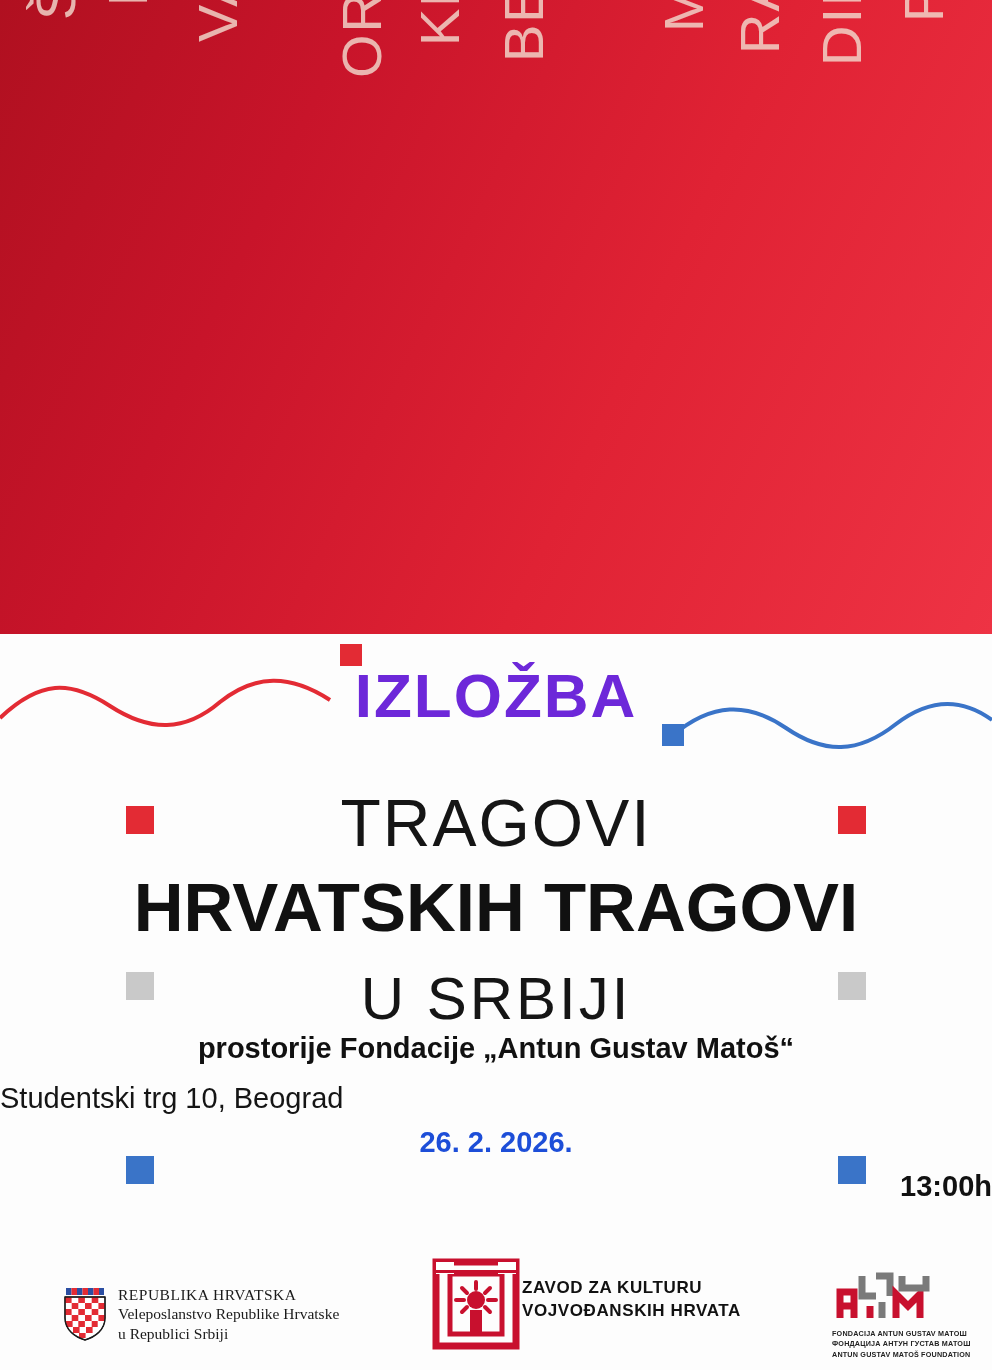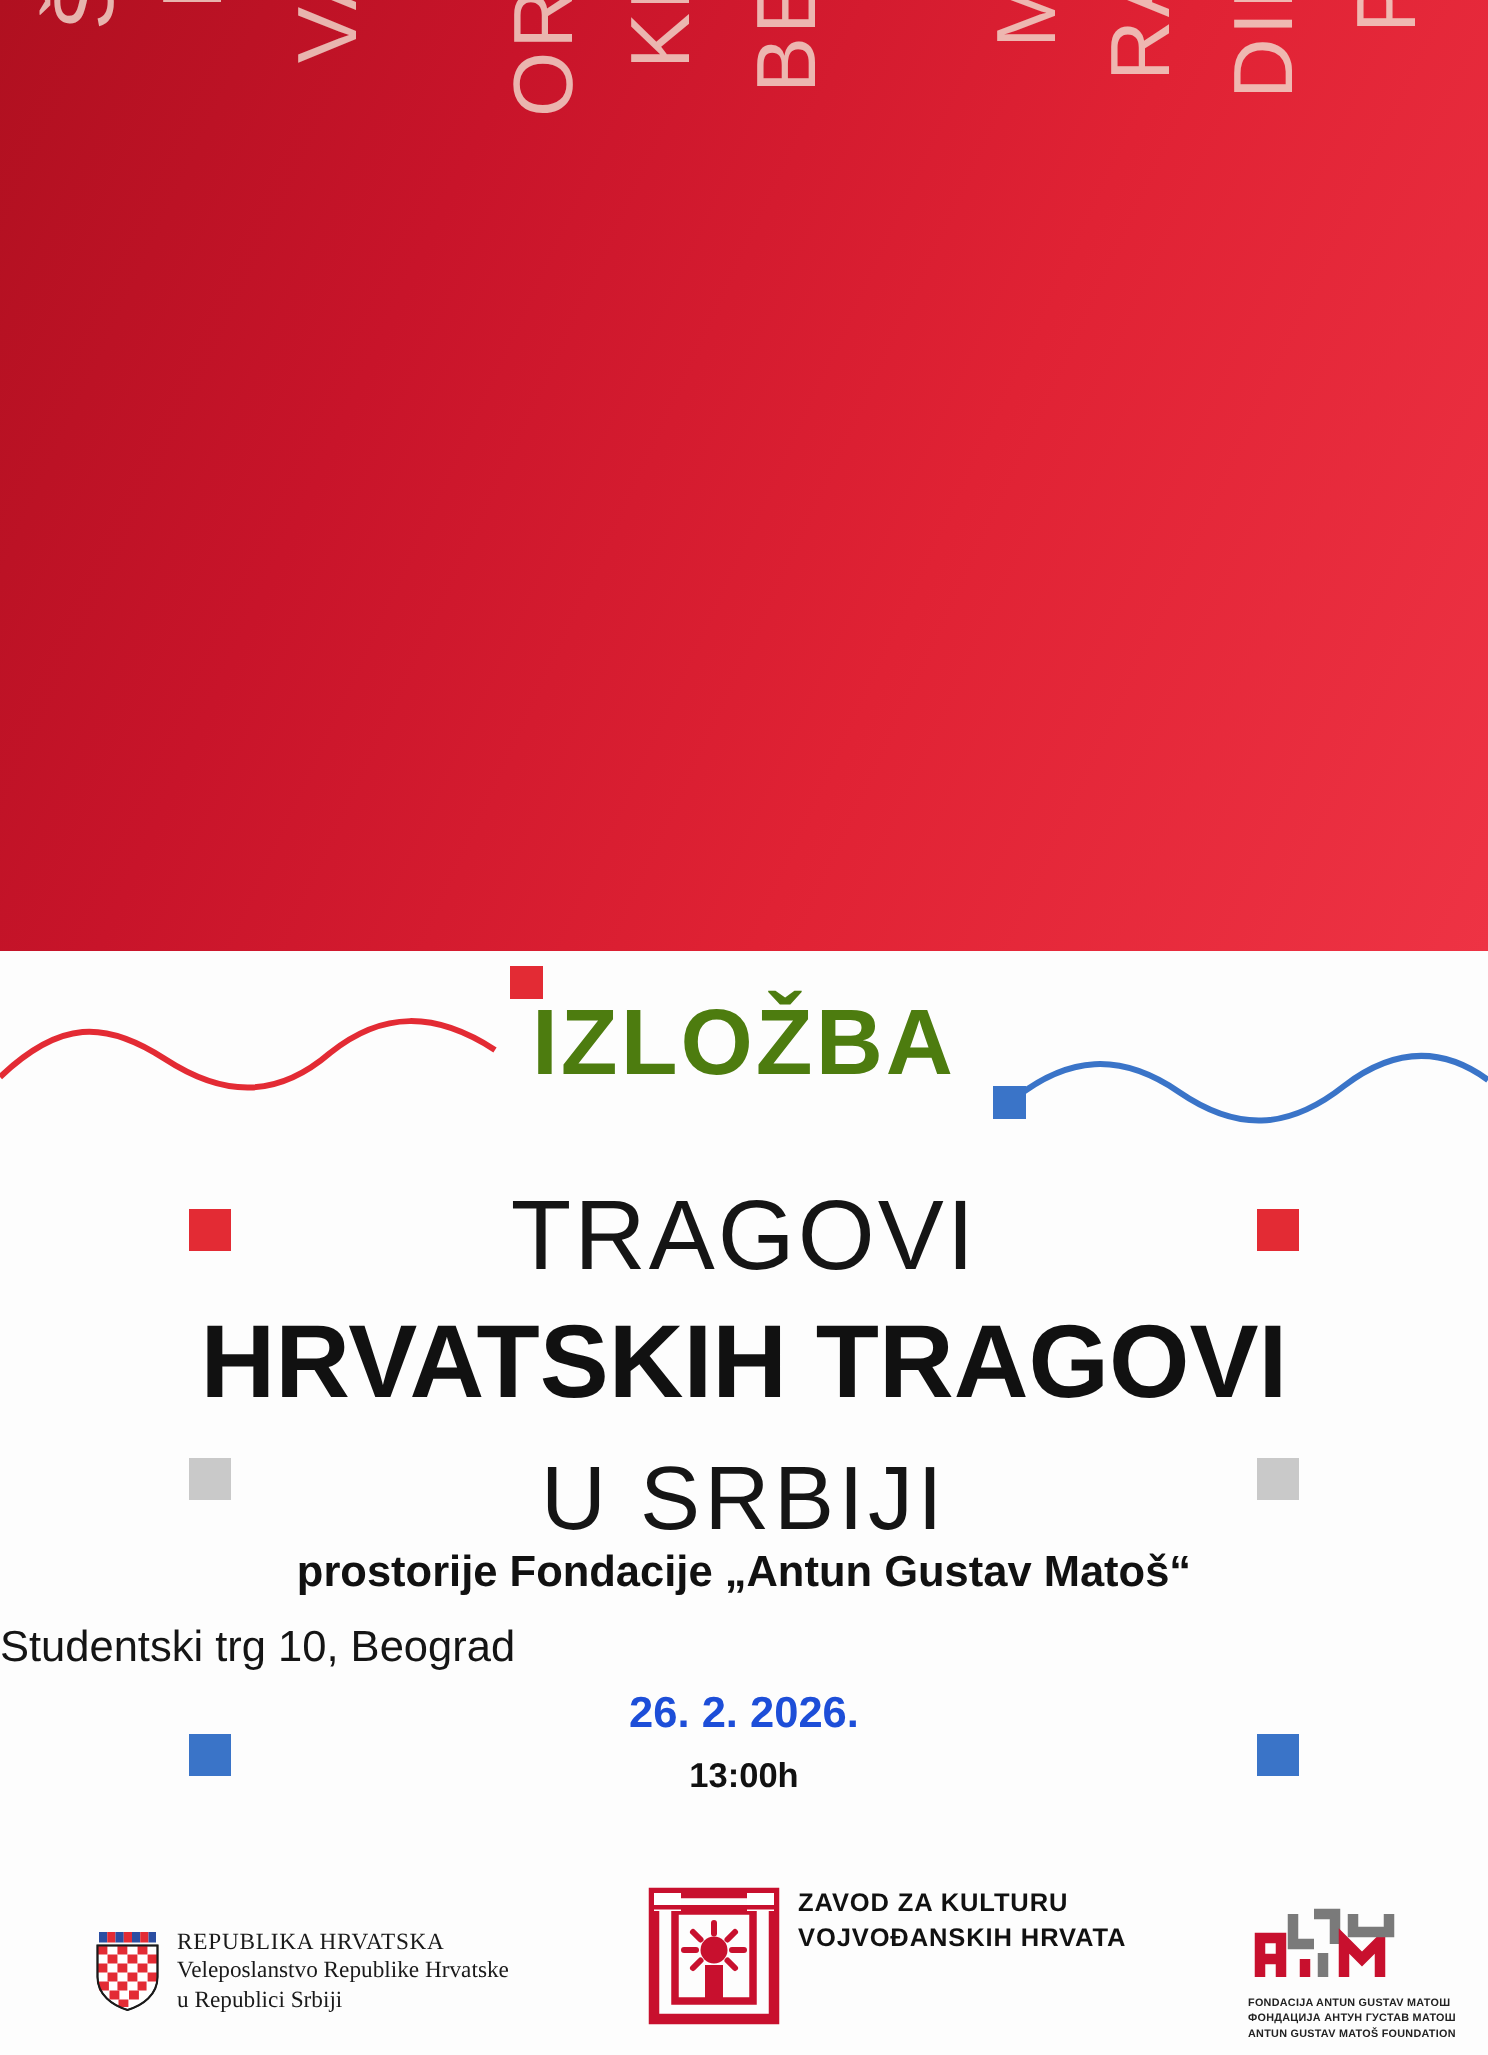--- a/index.html
+++ b/index.html
@@ -69,21 +69,21 @@
 
   .izlozba {
     position: absolute;
     left: 0;
     top: 660px;
     width: 992px;
     text-align: center;
     font-size: 62px;
     font-weight: bold;
     letter-spacing: 2px;
-    color: #4d7c0f;
+    color: #6d28d9;
   }
 
   .tragovi {
     position: absolute;
     left: 0;
     top: 785px;
     width: 992px;
     text-align: center;
     font-size: 66px;
     font-weight: 400;
@@ -142,22 +142,22 @@
     text-align: center;
     font-size: 29px;
     font-weight: bold;
     color: #1d4ed8;
   }
   .time {
     position: absolute;
     left: 0;
     top: 1170px;
     width: 992px;
-    text-align: center;
-    font-size: 23px;
+    text-align: right;
+    font-size: 29px;
     font-weight: bold;
     color: #111111;
   }
 
   .sq {
     position: absolute;
     width: 28px;
     height: 28px;
   }
   .sq.red   { background: #e32b34; }
@@ -192,22 +192,21 @@
     line-height: 1.25;
     color: #1a1a1a;
   }
   .hr-text .l1 { letter-spacing: 0.5px; }
 
   .logo-zavod {
     position: absolute;
     left: 430px;
     top: 8px;
     display: flex;
-    align-items: flex-start;
-    gap: 10px;
+    align-items: center;
   }
   .zavod-text {
     font-size: 17px;
     font-weight: bold;
     letter-spacing: 0.6px;
     line-height: 1.35;
     color: #111111;
     padding-bottom: 8px;
   }
 

